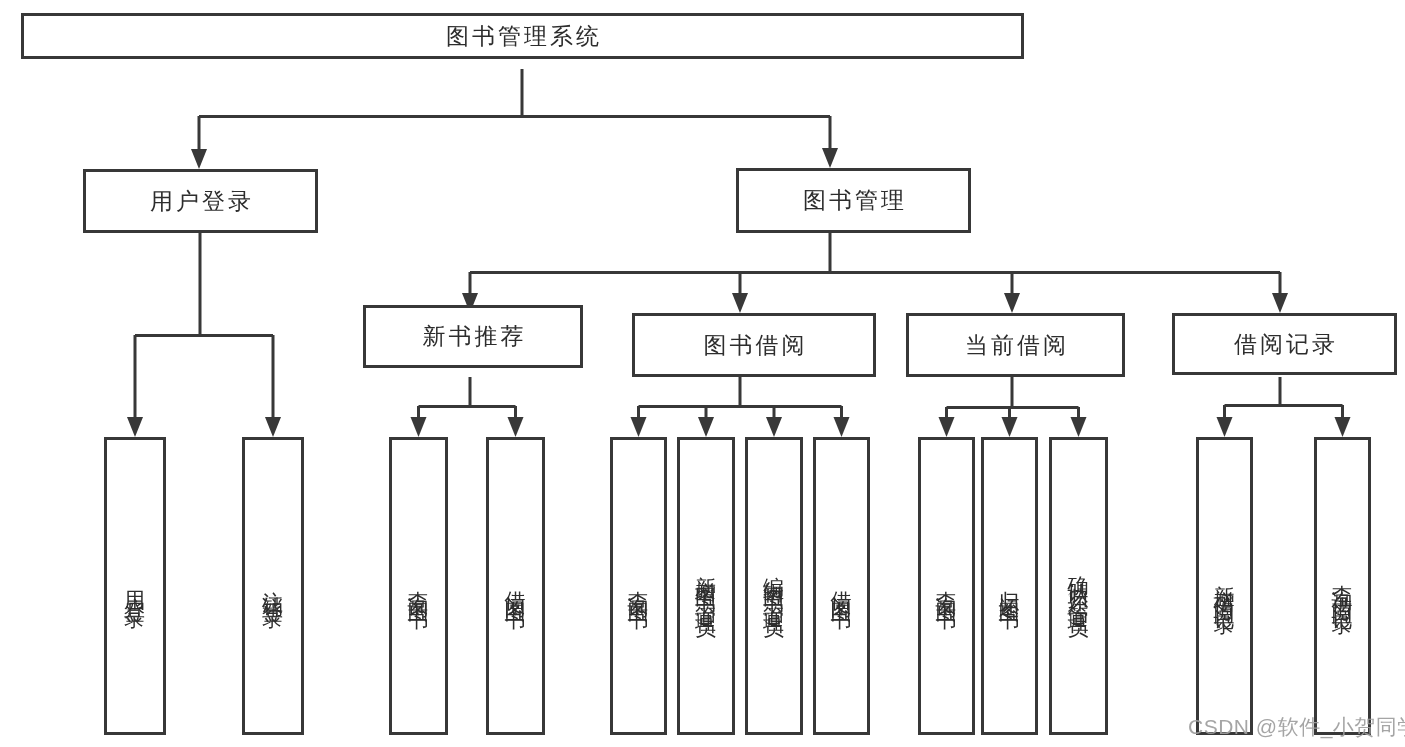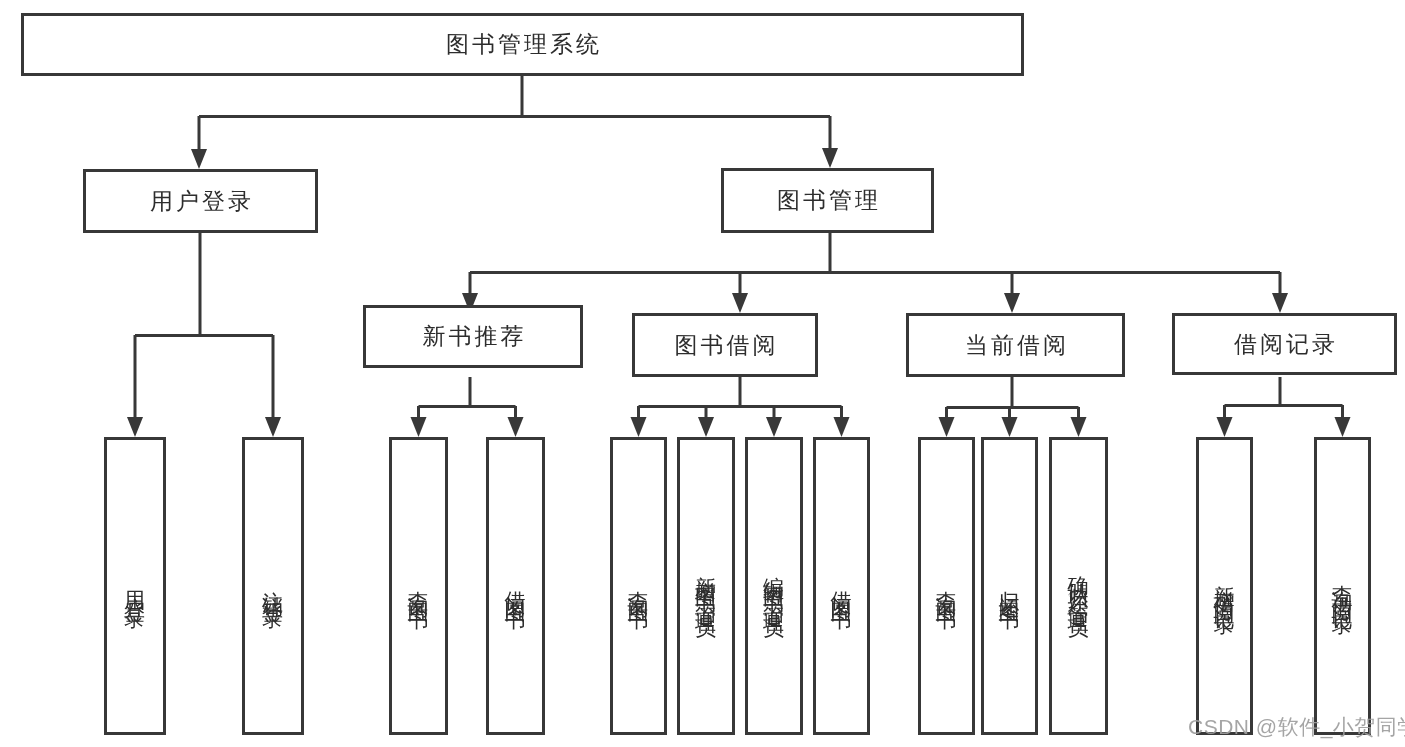--- a/index.html
+++ b/index.html
@@ -112,27 +112,27 @@
     <path class="edge" d="M1012 377 V409 M946.5 407.5 H1078.5 M946.5 407 V420 M1009.5 407 V420 M1078.5 407 V420"></path>
     <polygon class="arrow" points="938.5,417 954.5,417 946.5,437"></polygon>
     <polygon class="arrow" points="1001.5,417 1017.5,417 1009.5,437"></polygon>
     <polygon class="arrow" points="1070.5,417 1086.5,417 1078.5,437"></polygon>
 
     <path class="edge" d="M1280 377 V407 M1224.5 405.5 H1342.5 M1224.5 405 V420 M1342.5 405 V420"></path>
     <polygon class="arrow" points="1216.5,417 1232.5,417 1224.5,437"></polygon>
     <polygon class="arrow" points="1334.5,417 1350.5,417 1342.5,437"></polygon>
   </svg>
 
-  <div class="node" style="left:21px;top:13px;width:1003px;height:63px">图书管理系统</div>
+  <div class="node" style="left:21px;top:13px;width:1003px;height:46px">图书管理系统</div>
 
   <div class="node" style="left:83px;top:169px;width:235px;height:64px">用户登录</div>
-  <div class="node" style="left:721px;top:168px;width:213px;height:65px">图书管理</div>
+  <div class="node" style="left:736px;top:168px;width:235px;height:65px">图书管理</div>
 
   <div class="node" style="left:363px;top:305px;width:220px;height:63px">新书推荐</div>
-  <div class="node" style="left:632px;top:313px;width:186px;height:64px">图书借阅</div>
+  <div class="node" style="left:632px;top:313px;width:244px;height:64px">图书借阅</div>
   <div class="node" style="left:906px;top:313px;width:219px;height:64px">当前借阅</div>
   <div class="node" style="left:1172px;top:313px;width:225px;height:62px">借阅记录</div>
 
   <div class="leaf" style="left:104px;width:62px">
     <span>用户登录</span>
   </div>
   <div class="leaf" style="left:242px;width:62px">
     <span>注销登录</span>
   </div>
 

